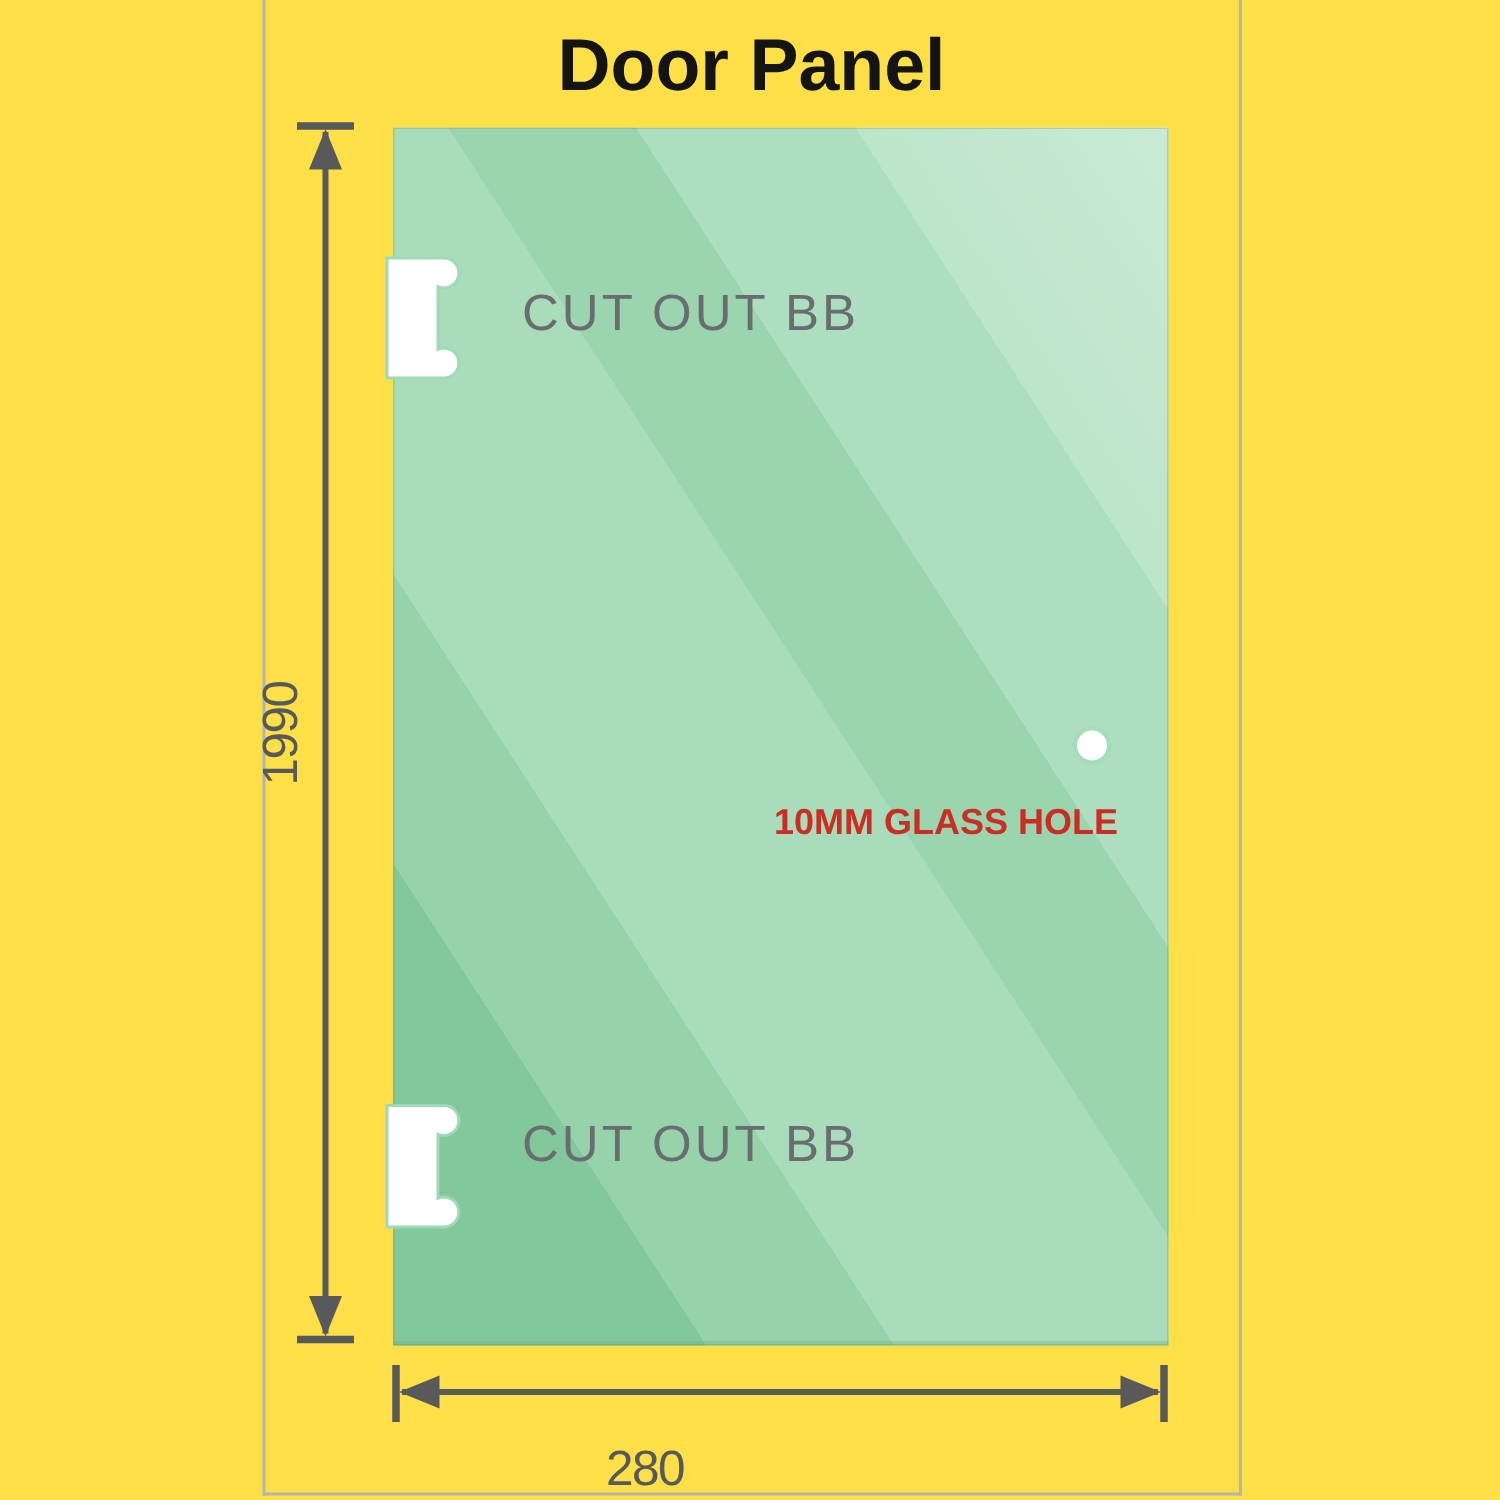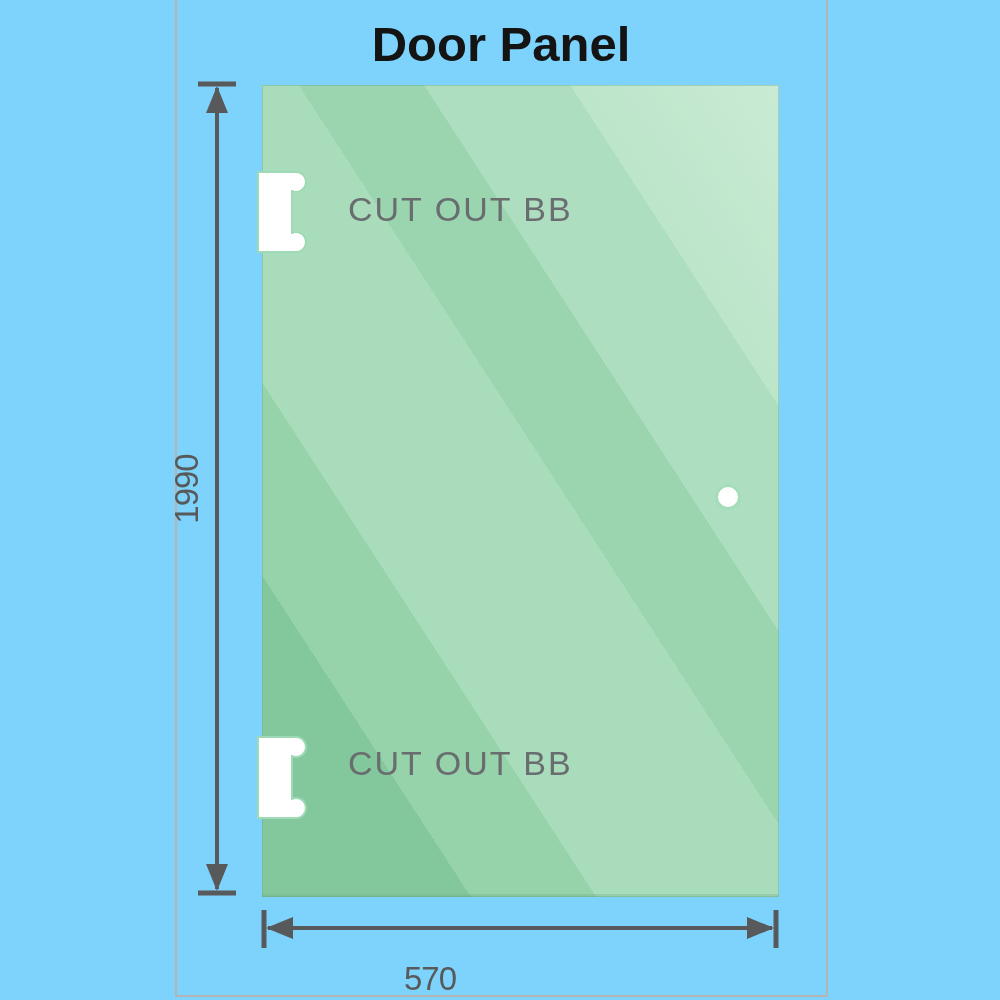--- a/index.html
+++ b/index.html
@@ -1,17 +1,17 @@
 <!DOCTYPE html>
 <html><head>
 <meta charset="utf-8">
 <style>
   html,body{margin:0;padding:0;background:#ffffff;}
   #stage{
-    position:relative;width:1000px;height:1000px;background:#7dd3fc;overflow:hidden;
+    position:relative;width:1000px;height:1000px;background:#fde047;overflow:hidden;
     font-family:"Liberation Sans",sans-serif;
   }
   
   .frame-line{position:absolute;background:#b4b4b4;}
   #frame-left{left:175px;top:0;width:2px;height:997px;}
   #frame-right{left:826px;top:0;width:2px;height:997px;}
   #frame-bottom{left:175px;top:995px;width:653px;height:2px;}
 
   
   #title{
@@ -103,18 +103,19 @@
       <line x1="268" y1="928" x2="772" y2="928" stroke-width="4"></line>
       <polygon points="266,928 293,917 293,939" stroke="none"></polygon>
       <polygon points="774,928 747,917 747,939" stroke="none"></polygon>
     </g>
   </svg>
 
   <div id="cutout-label-top" class="cutout-label">CUT OUT BB</div>
 
   <div id="cutout-label-bottom" class="cutout-label">CUT OUT BB</div>
 
+  <div id="hole-label">10MM GLASS HOLE</div>
 
   <div id="dim-height-label" class="dim-label">1990</div>
 
-  <div id="dim-width-label" class="dim-label">570</div>
+  <div id="dim-width-label" class="dim-label">280</div>
 
 </div>
 
 </body></html>

